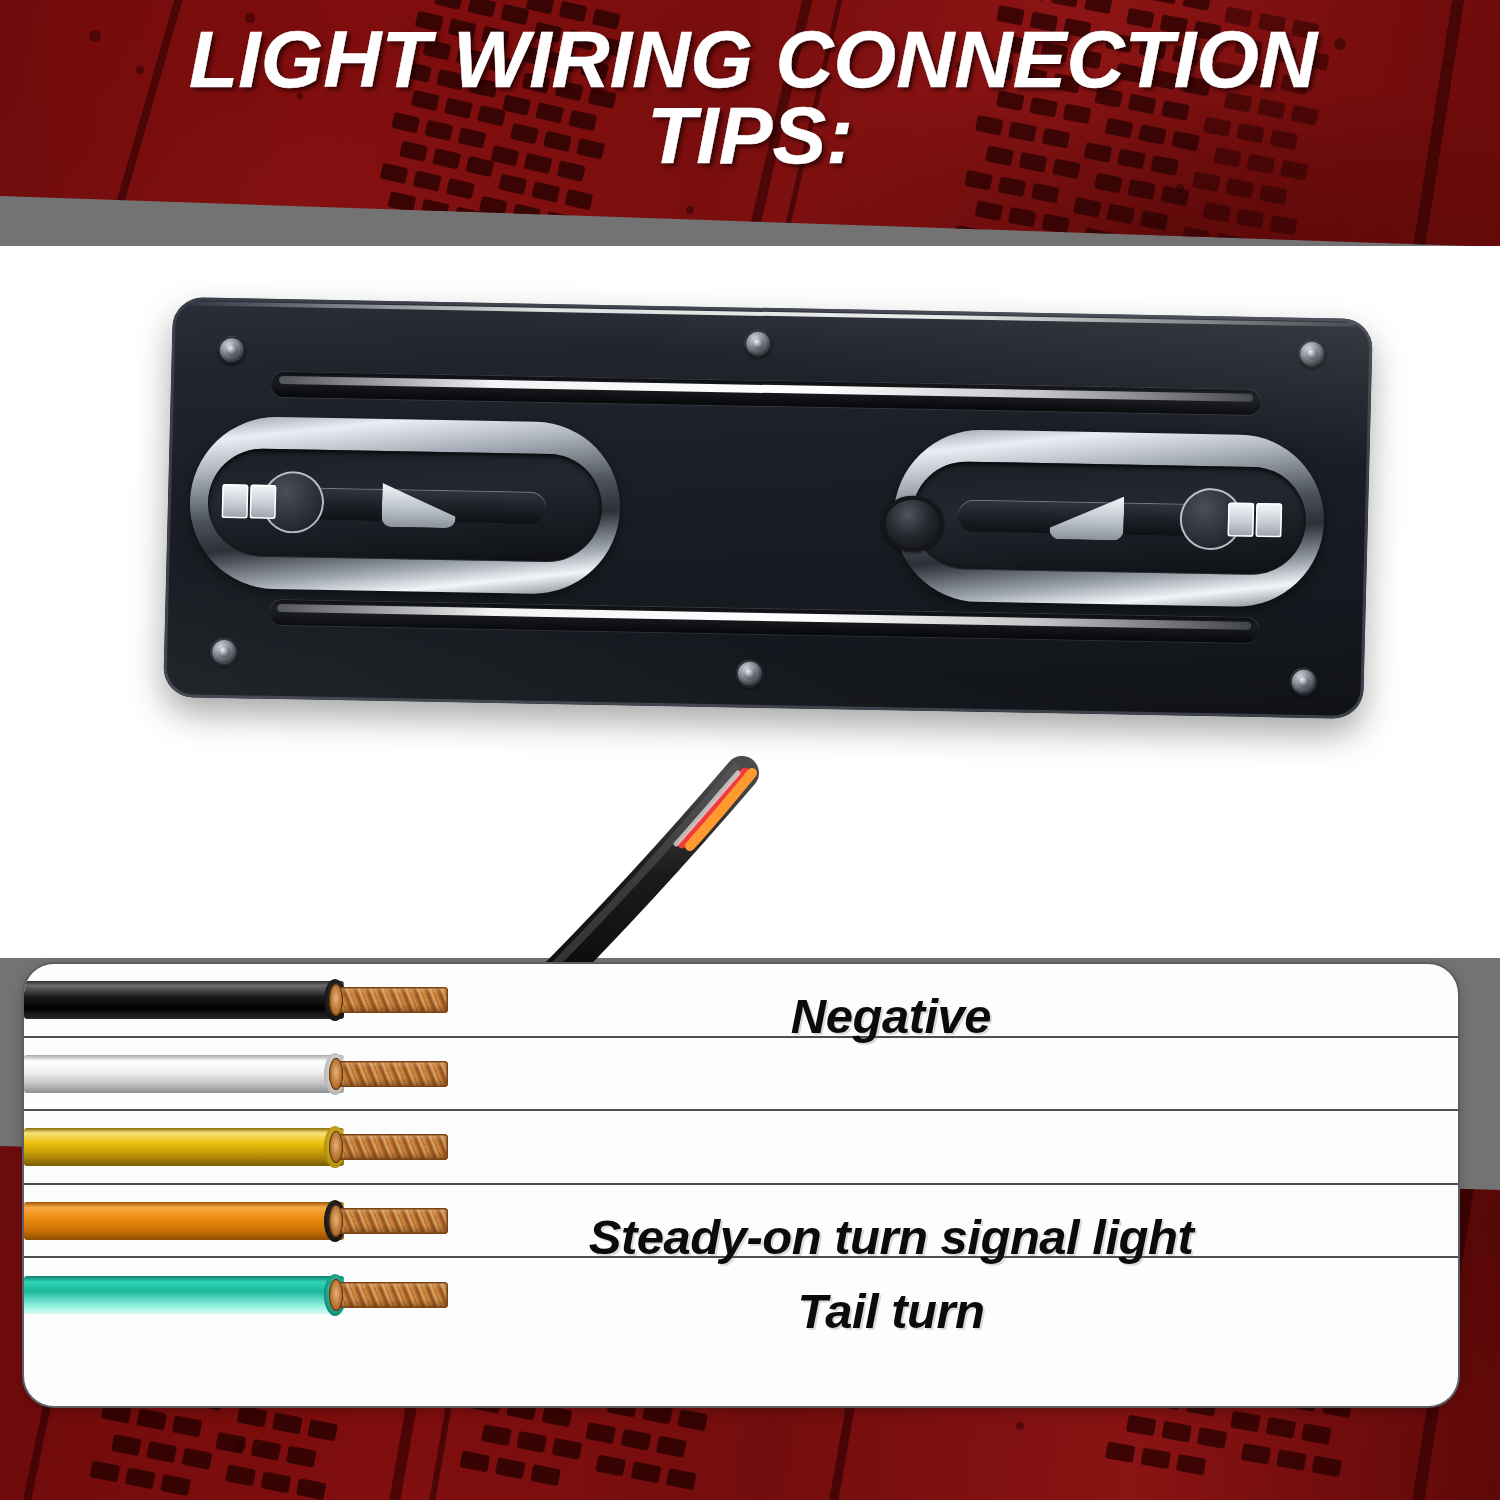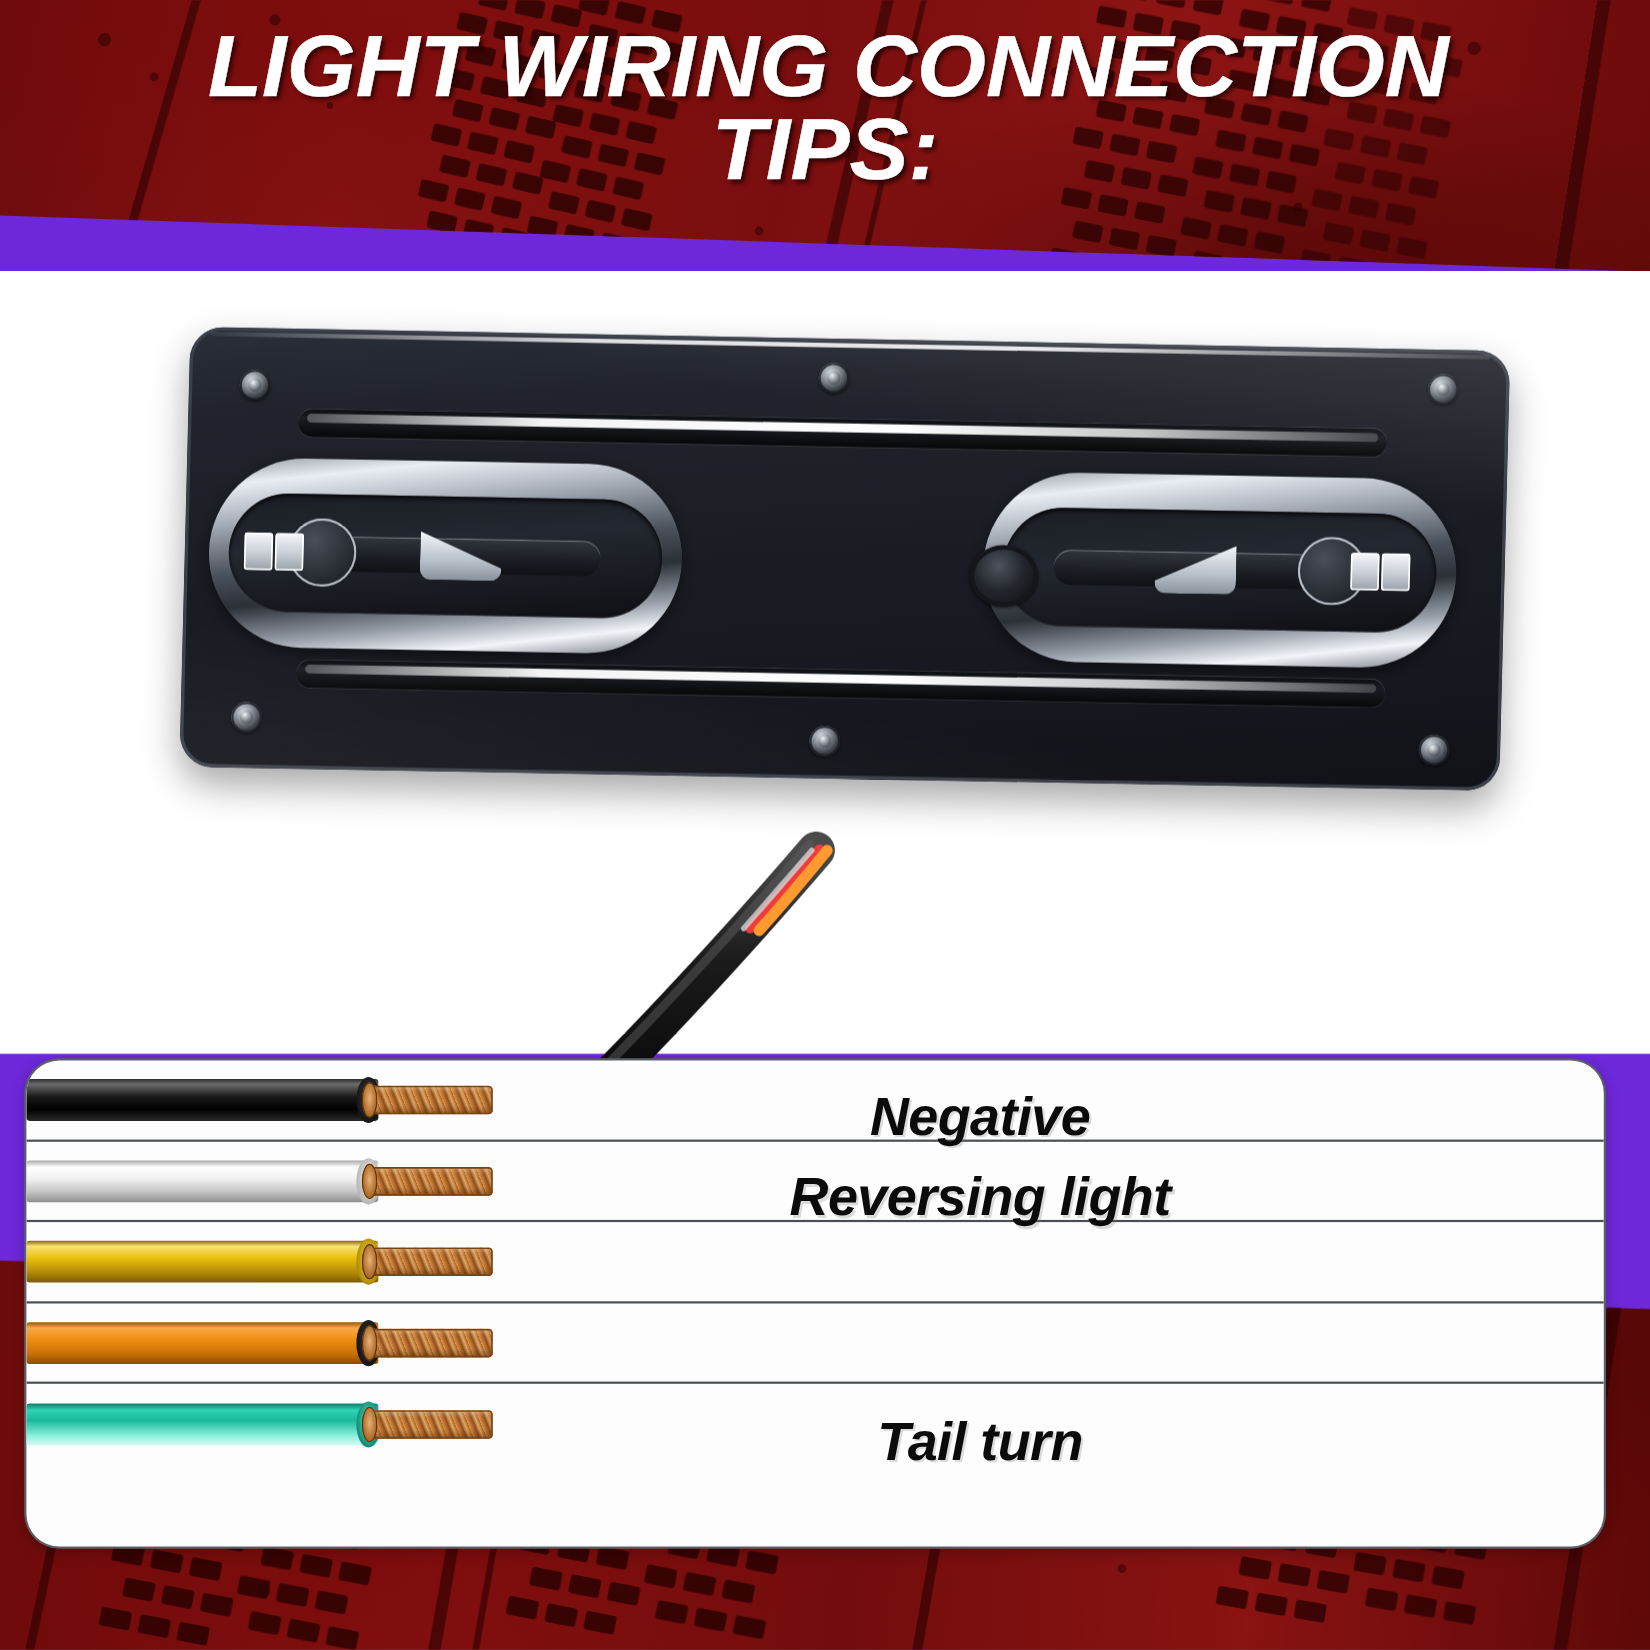--- a/index.html
+++ b/index.html
@@ -3,21 +3,21 @@
 <meta charset="utf-8">
 <style>
   html,body{margin:0;padding:0;}
   body{
     width:1500px;height:1500px;
     background:#ffffff;
     font-family:"Liberation Sans", sans-serif;
     overflow:hidden;
     position:relative;
   }
-  #stage{position:absolute;inset:0;width:1500px;height:1500px;overflow:hidden;background:#6d28d9;}
+  #stage{position:absolute;inset:0;width:1500px;height:1500px;overflow:hidden;background:#737373;}
 
   
   .header-band{
     position:absolute;left:0;top:0;width:1500px;height:268px;
     overflow:hidden;
     -webkit-clip-path:polygon(0 0,1500px 0,1500px 247px,0 196px);
     clip-path:polygon(0 0,1500px 0,1500px 247px,0 196px);
   }
   .header-bg{
     position:absolute;inset:0;
@@ -554,41 +554,41 @@
 
 
     <div class="lrow">
       <div class="wirecell">
         <div class="wire" style="background:linear-gradient(180deg,#a9a9a9 0%,#ffffff 16%,#f3f3f3 42%,#c6c6c6 74%,#8f8f8f 100%);"></div>
         <div class="sheathend" style="background:radial-gradient(ellipse at 50% 45%,#f1f1f1,#b6b6b6 70%,#7c7c7c);"></div>
         <div class="copper">
             <div class="cap"></div>
           </div>
       </div>
-      <div class="label">Reversing light</div>
     </div>
 
     <div class="lrow">
       <div class="wirecell">
         <div class="wire" style="background:linear-gradient(180deg,#8c6a05 0%,#f7e279 13%,#ecc20d 40%,#b28a06 76%,#7a5c03 100%);"></div>
         <div class="sheathend" style="background:radial-gradient(ellipse at 50% 45%,#f2d24a,#b08c06 70%,#6d5403);"></div>
         <div class="copper">
             <div class="cap"></div>
           </div>
       </div>
     </div>
 
     <div class="lrow">
       <div class="wirecell">
         <div class="wire" style="background:linear-gradient(180deg,#9e5504 0%,#f8a847 14%,#f08e13 40%,#c87006 76%,#8d4d03 100%);"></div>
         <div class="sheathend" style="background:radial-gradient(ellipse at 50% 45%,#f7ab4c,#c06a05 70%,#7b4303;);"></div>
         <div class="copper">
             <div class="cap"></div>
           </div>
       </div>
+      <div class="label">Steady-on turn signal light</div>
     </div>
 
     <div class="lrow">
       <div class="wirecell">
         <div class="wire" style="background:linear-gradient(180deg,#0d7f6b 0%,#2fd3b5 16%,#19b89b 40%,#8ff0de 78%,#d8fbf4 100%);"></div>
         <div class="sheathend" style="background:radial-gradient(ellipse at 50% 45%,#63e0c9,#108b75 70%,#08574a);"></div>
         <div class="copper">
             <div class="cap"></div>
           </div>
       </div>

